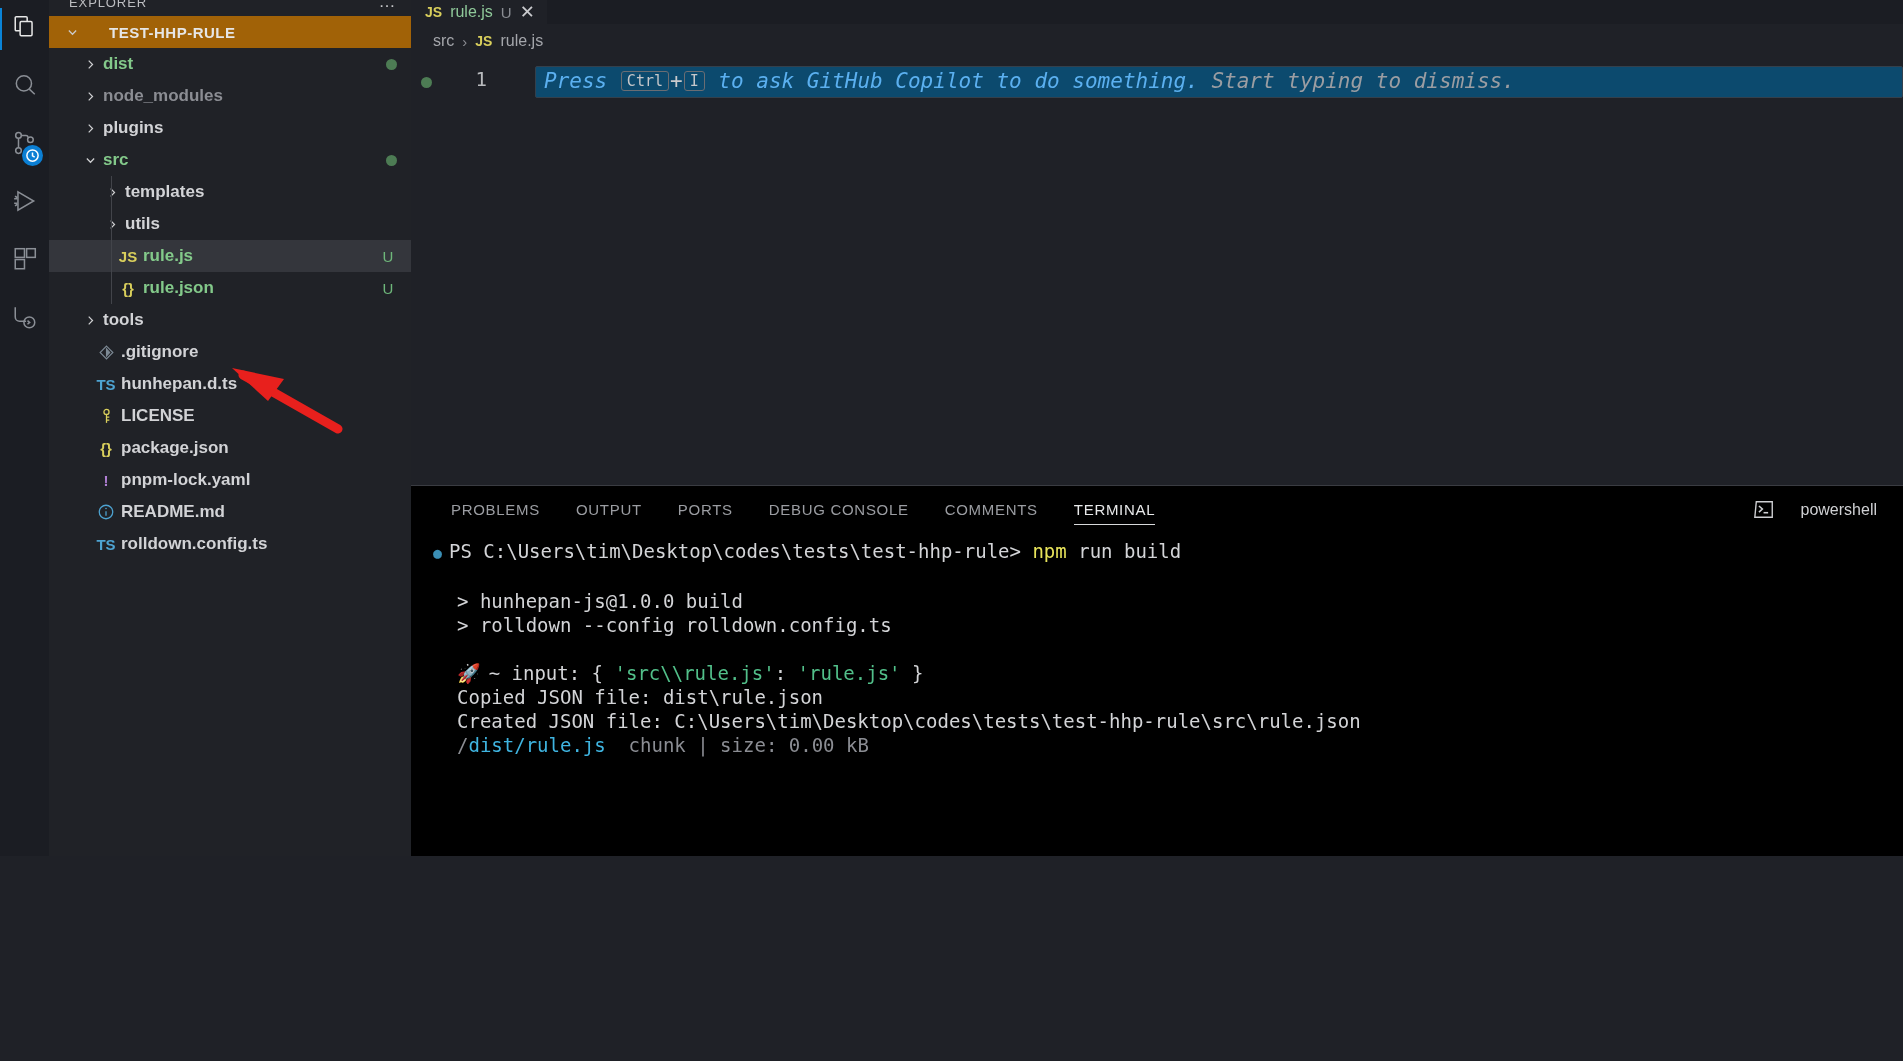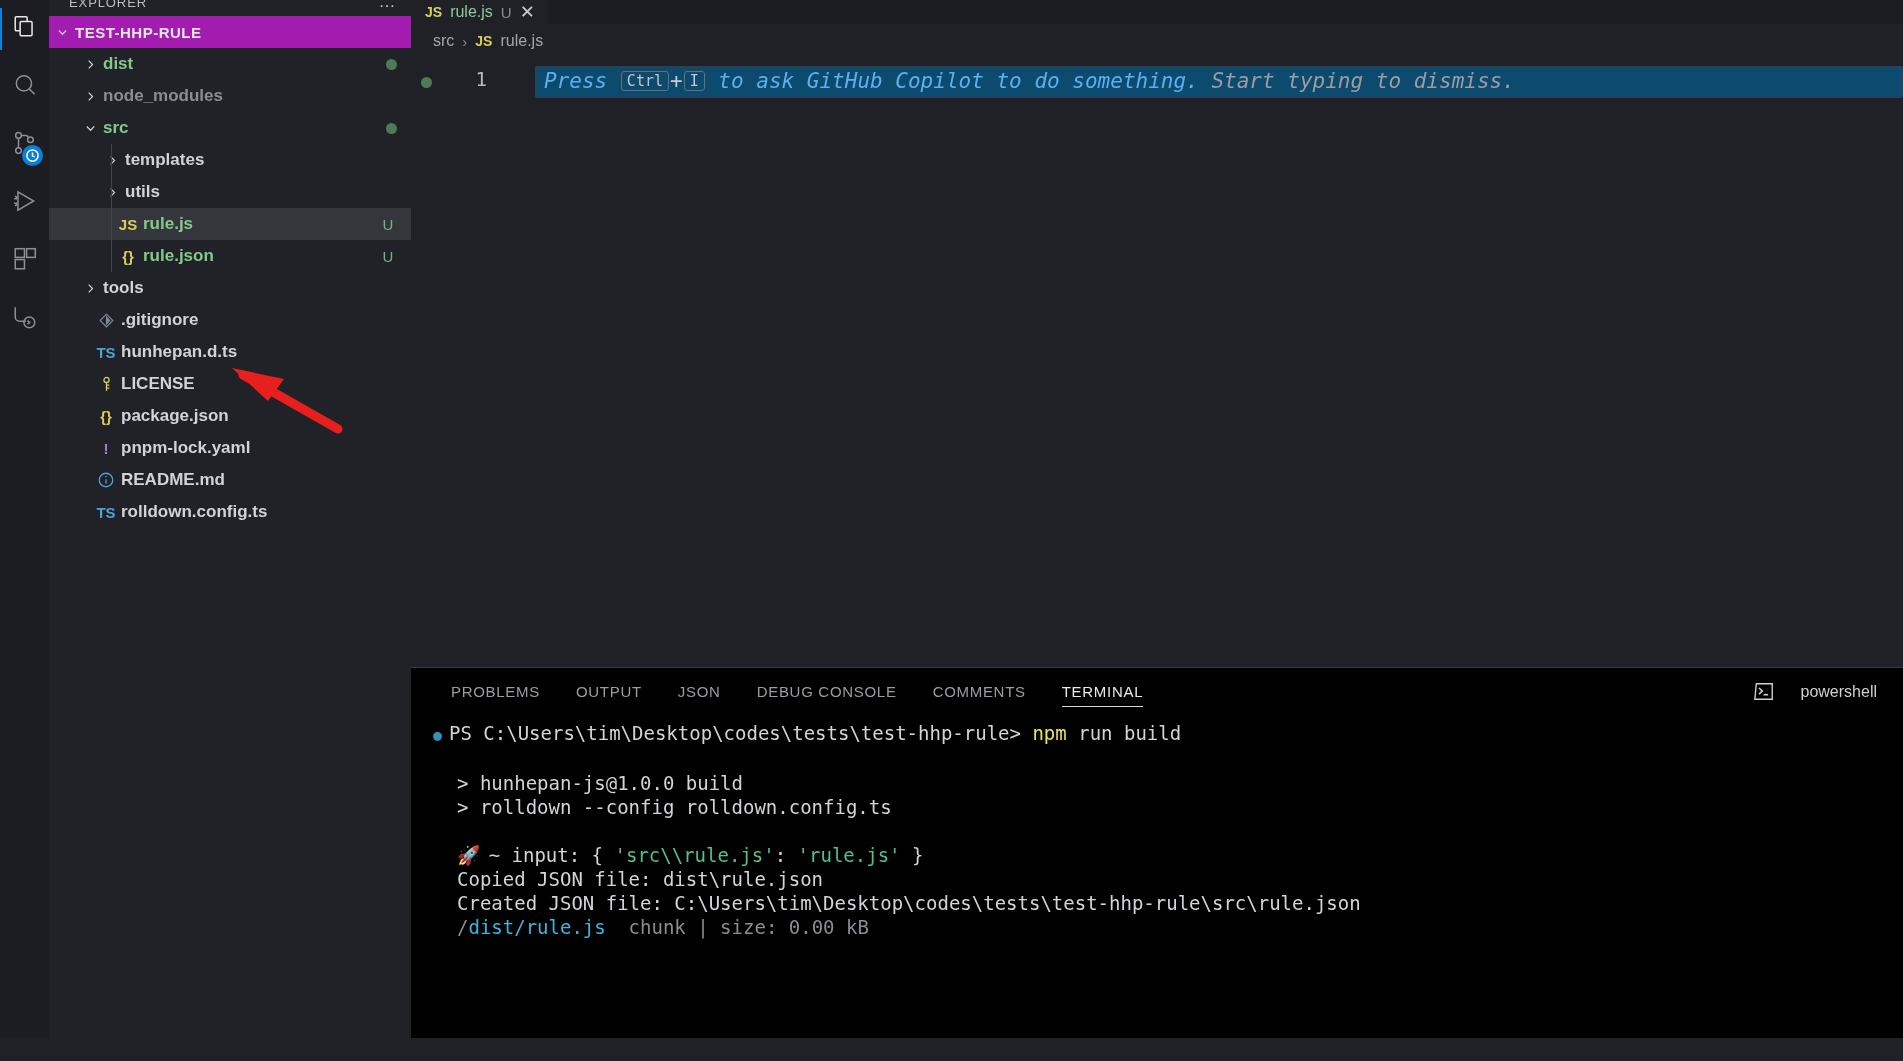--- a/index.html
+++ b/index.html
@@ -2,21 +2,21 @@
 <html><head>
 <meta charset="utf-8">
 <style>
   * { box-sizing: border-box; margin: 0; padding: 0; }
   html, body {
     width: 1903px; height: 1061px;
     background: #1f2127;
     font-family: "Liberation Sans", sans-serif;
     overflow: hidden;
   }
-  #app { position: relative; width: 1903px; height: 1038px; display: flex; }
+  #app { position: relative; width: 1903px; height: 856px; display: flex; }
 
   
   .activitybar {
     width: 49px; height: 100%;
     background: #1b1d23;
     display: flex; flex-direction: column; align-items: center;
     padding-top: 0px;
     flex: 0 0 49px;
   }
   .act-item {
@@ -48,22 +48,22 @@
     justify-content: space-between;
     padding: 0 14px 0 20px;
     color: #bcbdc0; font-size: 13px; letter-spacing: 0.9px;
     font-weight: 400;
     margin-top: -12px;
   }
   .sb-more { color: #c6c7ca; font-size: 17px; letter-spacing: 1.5px; line-height: 6px; }
 
   .tree-root {
     height: 32px; display: flex; align-items: center;
-    background: #a21caf; 
-    color: #e6e6e6; font-size: 15px; font-weight: bold; letter-spacing: .5px;
+    background: #a16207; padding-left: 10px;
+    color: #e6e6e6; font-size: 15px; font-weight: bold; letter-spacing: .5px; gap: 24px;
   }
   .chev { width: 26px; display: inline-flex; justify-content: center; align-items: center; color: #ccc; }
   .chev svg { display: block; }
 
   .row {
     height: 32px; display: flex; align-items: center;
     font-size: 17px; color: #cfd0d2; position: relative;
     white-space: nowrap;
   }
   .row.selected { background: #34363c; }
@@ -274,20 +274,29 @@
             <svg width="13" height="13" viewBox="0 0 16 16" fill="none" stroke="#cfd0d2" stroke-width="1.5">
               <path d="M5.8 3.2 L10.5 8 L5.8 12.8"></path>
             </svg>
           </span>
           <span class="label c-dim">node_modules</span>
         </div>
         <div class="row">
           <span style="width:28px;flex:0 0 28px"></span>
           <span class="chev">
             <svg width="13" height="13" viewBox="0 0 16 16" fill="none" stroke="#cfd0d2" stroke-width="1.5">
+              <path d="M5.8 3.2 L10.5 8 L5.8 12.8"></path>
+            </svg>
+          </span>
+          <span class="label c-white">plugins</span>
+        </div>
+        <div class="row">
+          <span style="width:28px;flex:0 0 28px"></span>
+          <span class="chev">
+            <svg width="13" height="13" viewBox="0 0 16 16" fill="none" stroke="#cfd0d2" stroke-width="1.5">
               <path d="M3.5 5.5 L8 10.2 L12.5 5.5"></path>
             </svg>
           </span>
           <span class="label c-green">src</span>
           <span class="dot"></span>
         </div>
         <div class="row">
           <span class="indent-guide"></span>
           <span style="width:50px;flex:0 0 50px"></span>
           <span class="chev">
@@ -412,21 +421,21 @@
         <span class="ghost">
           <span class="blue">Press </span><span class="kbd">Ctrl</span><span class="kplus">+</span><span class="kbd">I</span><span class="blue"> to ask GitHub Copilot to do something.</span><span class="grey"> Start typing to dismiss.</span>
         </span>
       </div>
     </div>
 
     <div class="panel">
       <div class="panel-tabs" id="panel-tabs">
         <div class="ptab">PROBLEMS</div>
           <div class="ptab">OUTPUT</div>
-          <div class="ptab">JSON</div>
+          <div class="ptab">PORTS</div>
           <div class="ptab">DEBUG CONSOLE</div>
           <div class="ptab">COMMENTS</div>
           <div class="ptab active">TERMINAL</div>
           <div class="panel-right">
           <span class="term-ico">
             <svg width="22" height="19" viewBox="0 0 24 20" fill="none" stroke="#cfd0d3" stroke-width="1.5">
               <path d="M3.6 1.5 H21 V18.5 H2 Z"></path>
               <path d="M6.5 6.2 L10.2 9.5 L6.5 12.8" stroke-width="1.7"></path>
               <path d="M11.5 13.5 H16.5" stroke-width="1.7"></path>
             </svg>

